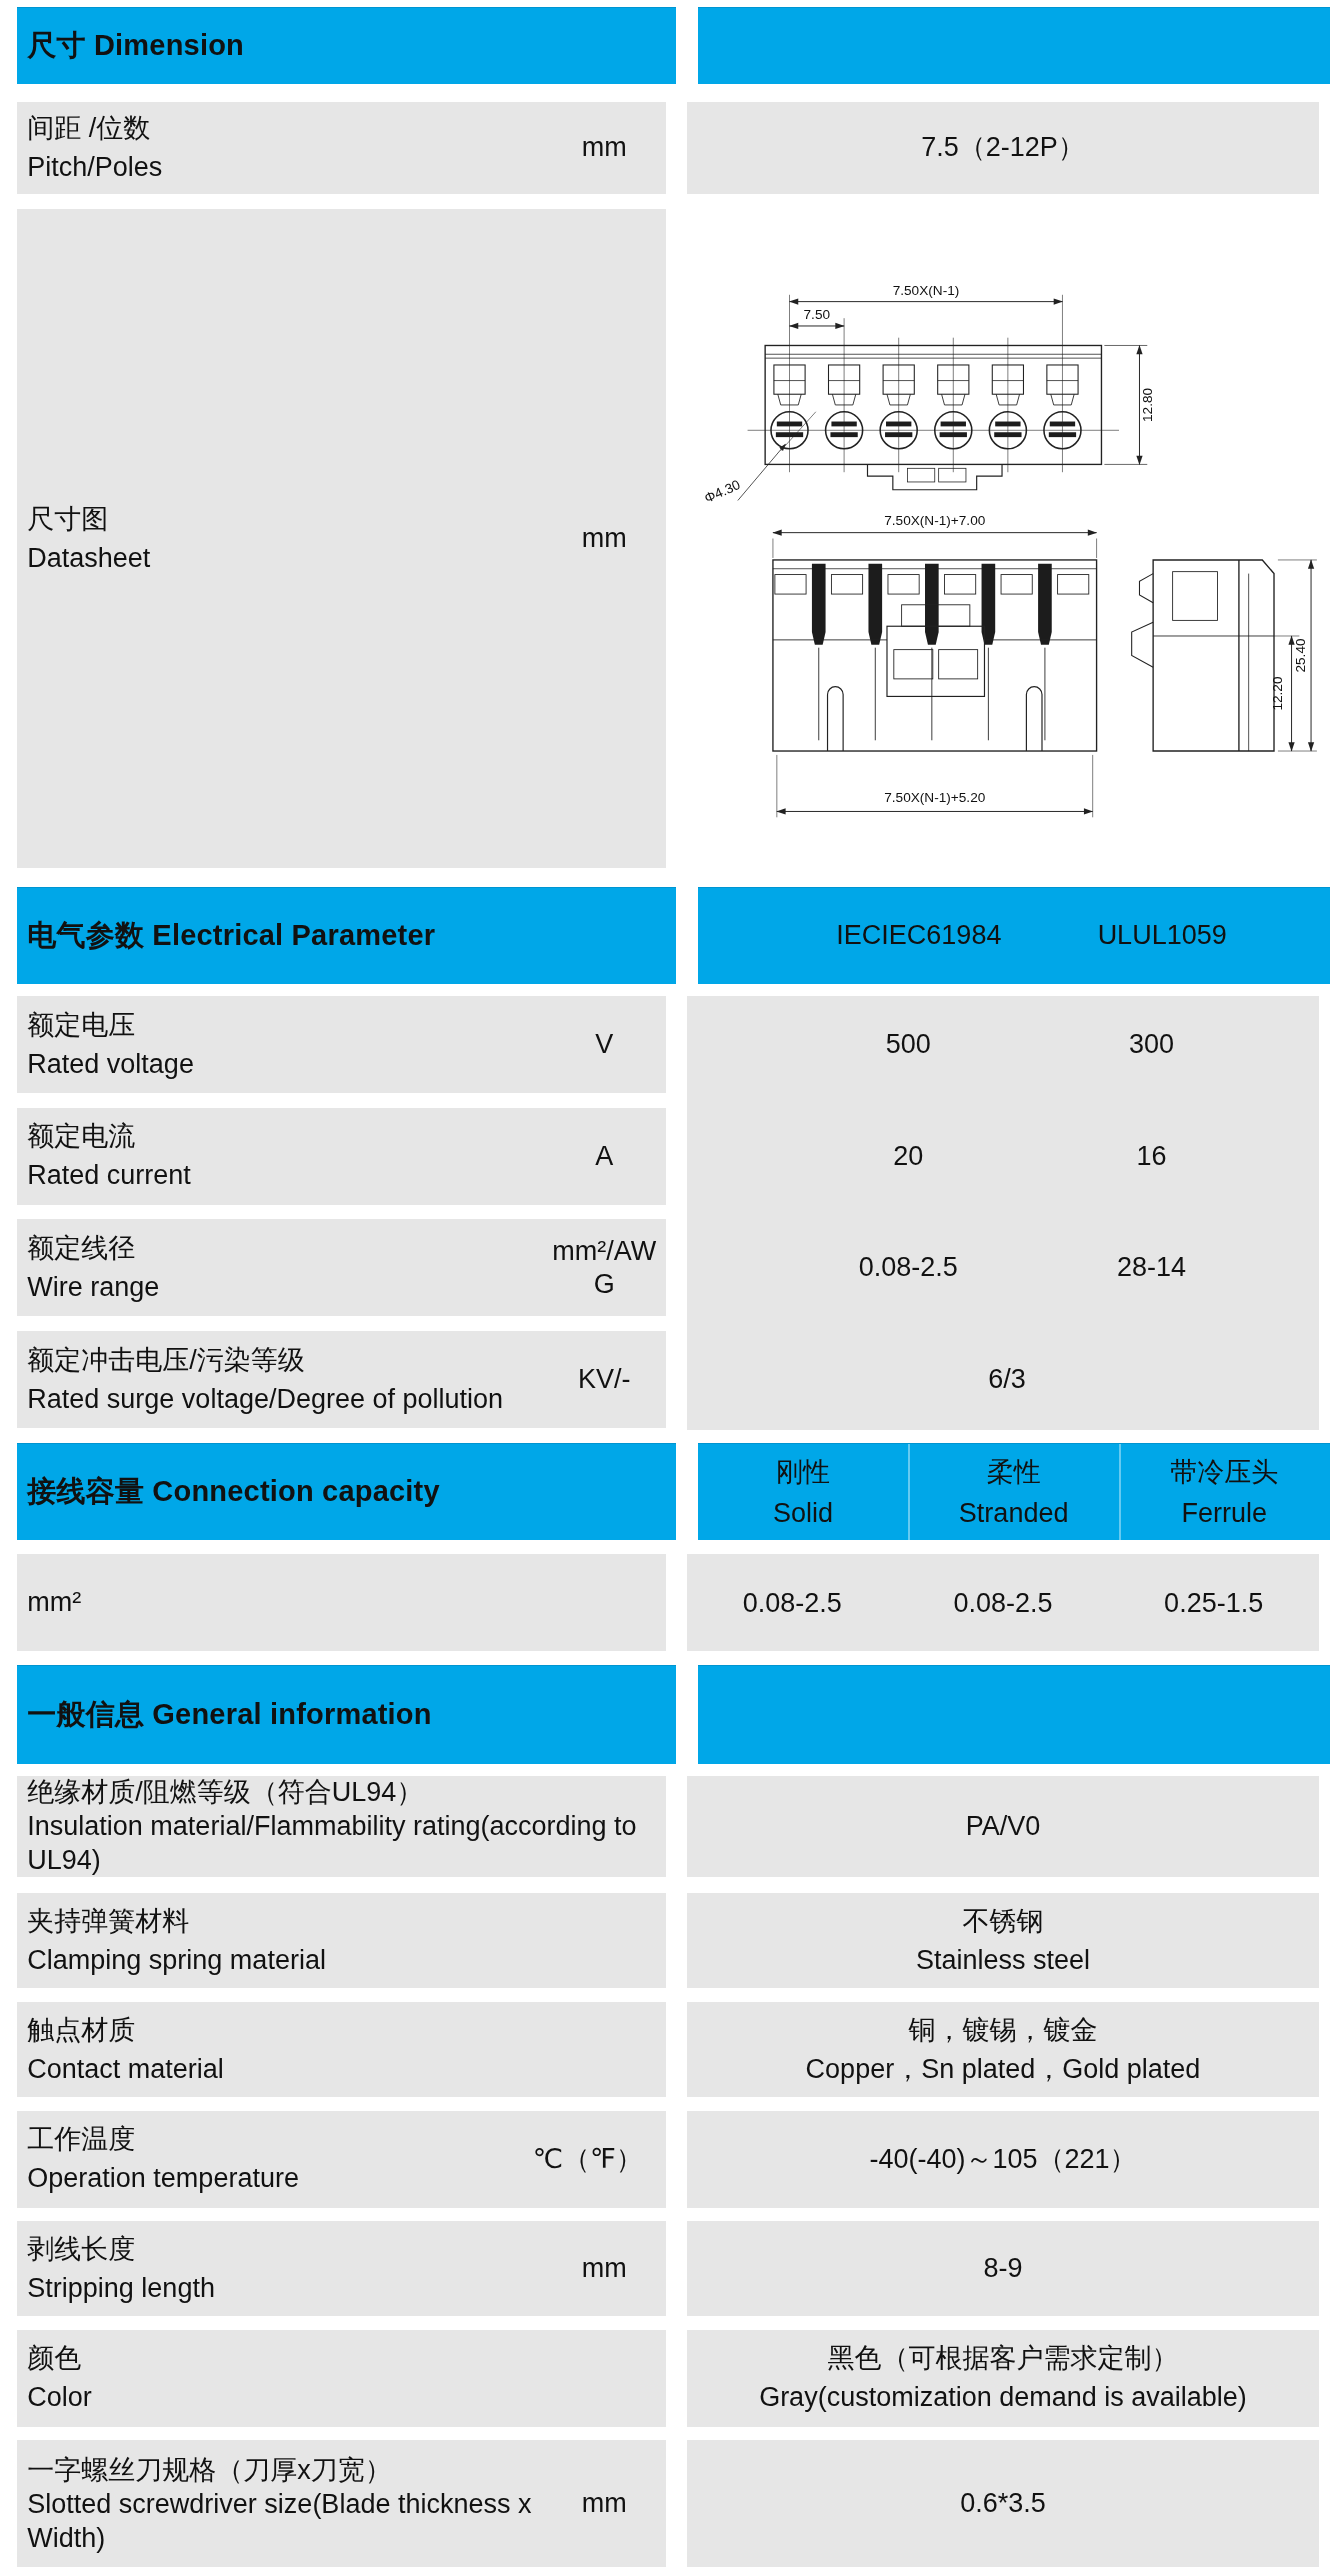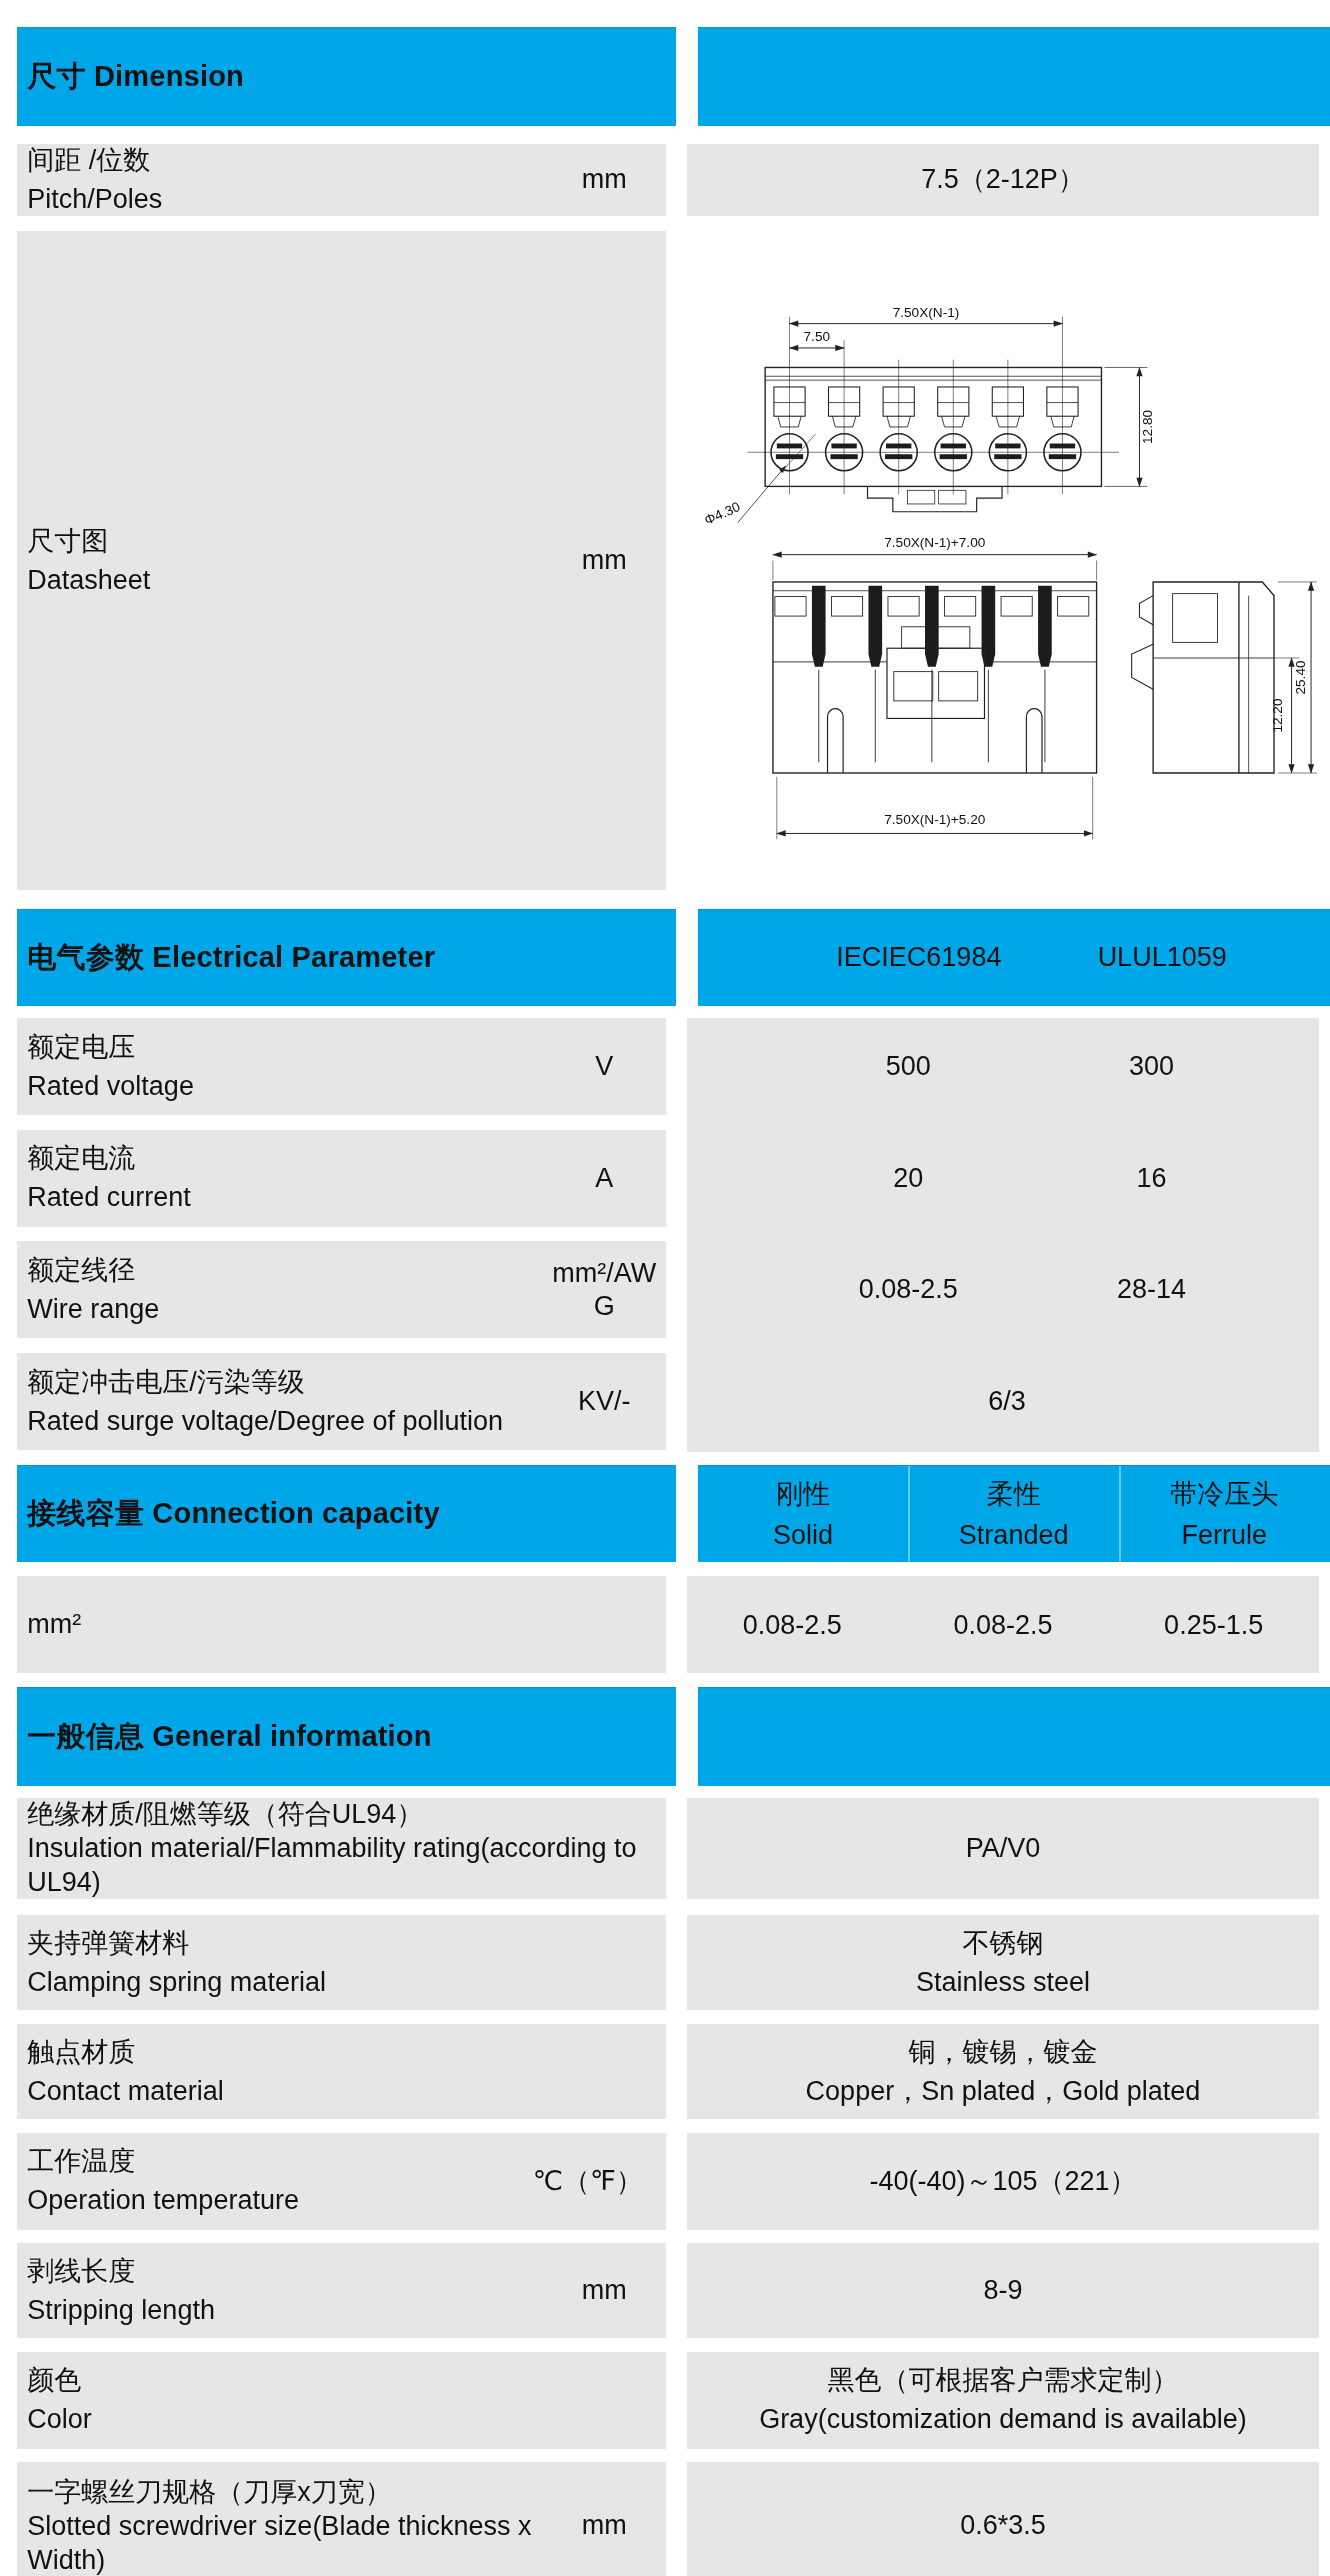--- a/index.html
+++ b/index.html
@@ -37,29 +37,29 @@
   .erow:last-child{margin-bottom:0;}
   .erow.merged{display:flex;align-items:center;justify-content:center;font-size:27px;}
   .drawcell{background:#ffffff;}
   svg text{font-size:14px;fill:#111;}
 </style>
 </head>
 <body>
 
 <div class="stack">
 
-  <div class="band" style="margin-top:27px;height:99px">
+  <div class="band" style="margin-top:7px;height:77px">
     <div class="cellL blue hdr">
       <span>尺寸 Dimension</span>
     </div>
     <div class="gapcol"></div>
     <div class="cellR blue"></div>
   </div>
 
-  <div class="band" style="margin-top:17.5px;height:72px">
+  <div class="band" style="margin-top:17.5px;height:92px">
     <div class="cellL gray prow">
       <div class="plabel">
         <div>间距 /位数</div>
         <div>Pitch/Poles</div>
       </div>
       <div class="punit">mm</div>
     </div>
     <div class="gapcol"></div>
     <div class="cellR gray vcenter">7.5（2-12P）</div>
   </div>

